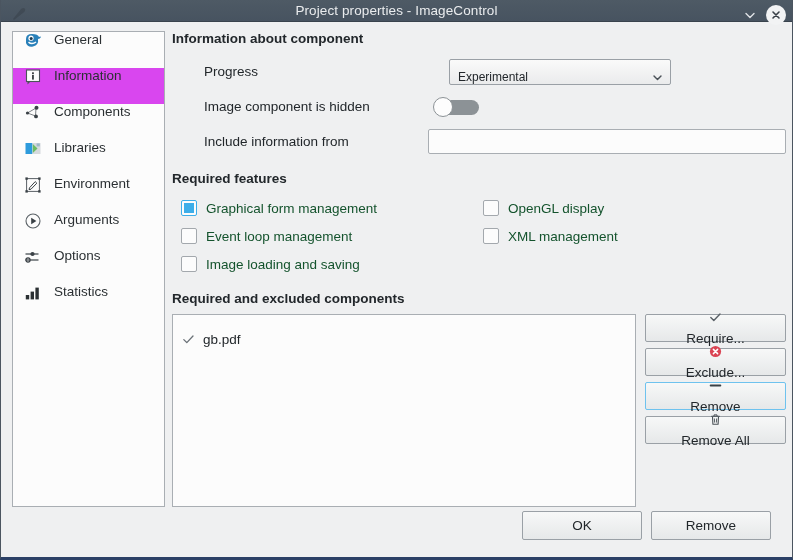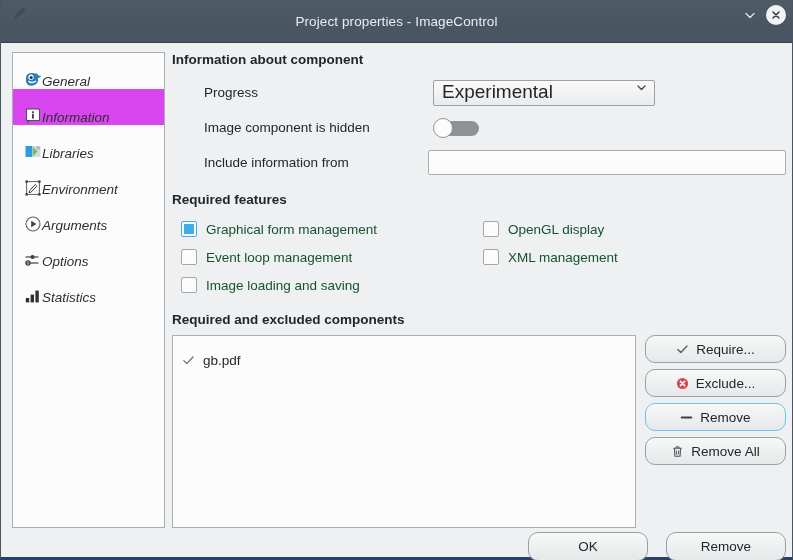--- a/index.html
+++ b/index.html
@@ -15,21 +15,21 @@
     width: 793px; height: 560px;
     background: #eff0f1;
     border-bottom: 3px solid #2b4066;
     border-left: 1px solid #4b5560;
     border-right: 1px solid #4b5560;
   }
 
   
   #titlebar {
     position: relative;
-    height: 43px;
+    height: 22px;
     background: linear-gradient(to bottom, #4e5a65 0%, #475360 100%);
     border-bottom: 1px solid #39434d;
     display: flex; align-items: center; justify-content: center;
   }
   #app-icon {
     position: absolute; left: 8px; top: 5px;
     width: 19px; height: 19px;
     opacity: 0.30;
   }
   #title-text {
@@ -61,26 +61,25 @@
 
   
   #sidebar {
     position: absolute;
     left: 11px; top: 9px;
     width: 153px; height: 476px;
     background: #fcfcfc;
     border: 1px solid #a9aeb3;
   }
   .nav-item {
-    display: flex; align-items: flex-end;
+    display: flex; align-items: flex-start;
     height: 36px;
     padding-left: 11px;
-    gap: 0;
+    gap: 12px;
     cursor: default;
-    font-style: italic;
   }
   .nav-item.selected { background: #d946ef; }
   .nav-icon {
     width: 18px; height: 18px;
     flex: 0 0 18px;
     display: flex; align-items: center; justify-content: center;
   }
   .nav-label {
     font-size: 13.5px;
     color: #2b3033;
@@ -110,26 +109,27 @@
     color: #22272b;
     margin-left: 24px;
   }
 
   
   .combo {
     width: 222px; height: 26px;
     background: linear-gradient(to bottom, #fafafa 0%, #eaebec 100%);
     border: 1px solid #9aa0a6;
     border-radius: 2px;
-    display: flex; align-items: flex-start;
+    display: flex; align-items: flex-end;
     padding: 0 6px 0 8px;
-    font-size: 19px;
+    font-size: 12px;
     color: #22272b;
     cursor: default;
     justify-content: space-between;
+    margin-left: 16px;
   }
 
   
   .toggle {
     width: 47px; height: 20px;
     position: relative;
     cursor: default;
   }
   .toggle-track {
     position: absolute; left: 8px; top: 3px;
@@ -216,37 +216,38 @@
     cursor: default;
   }
   #side-buttons {
     display: flex; flex-direction: column;
     gap: 6px;
   }
   .btn {
     height: 28px;
     background: linear-gradient(to bottom, #f7f8f8 0%, #e6e8e9 100%);
     border: 1px solid #9aa0a6;
-    border-radius: 10px;
+    border-radius: 2px;
     display: flex; align-items: center; justify-content: center;
     gap: 7px;
     font-size: 13.5px;
     color: #22272b;
     cursor: default;
     user-select: none;
+    flex-direction: column;
   }
   .btn.focused { border-color: #6ec2ee; }
   #side-buttons .btn { width: 141px; }
 
   
   #footer {
     position: absolute;
-    left: 171px; bottom: 13px;
+    left: 156px; bottom: 13px;
     width: 614px;
-    display: flex; justify-content: flex-end; gap: 18px; text-align: right;
+    display: flex; justify-content: flex-end; gap: 9px; text-align: right;
   }
   #footer .btn { width: 120px; height: 29px; }
 
   .ico { display: block; }
 </style>
 </head>
 <body>
 
 <div id="window">
 
@@ -292,20 +293,31 @@
           <svg class="ico" width="18" height="18" viewBox="0 0 18 18">
             <rect x="2.5" y="2" width="13" height="11.5" fill="#fcfcfc" stroke="#4c5458" stroke-width="1.1"></rect>
             <path d="M3.5 13.5 L3.5 16.5 L6.5 13.5 Z" fill="#4c5458"></path>
             <rect x="8.1" y="4.3" width="1.7" height="1.7" fill="#2b3033"></rect>
             <rect x="8.1" y="6.8" width="1.7" height="4.8" fill="#2b3033"></rect>
           </svg>
         </span>
         <span class="nav-label">Information</span>
       </div>
 
+      <div class="nav-item">
+        <span class="nav-icon">
+          <svg class="ico" width="18" height="18" viewBox="0 0 18 18">
+            <path d="M3.5 9 L12 4 M3.5 9 L11.5 12 M12 4 L11.5 12" stroke="#5a6166" stroke-width="0.8" fill="none"></path>
+            <circle cx="3.5" cy="9" r="1.6" fill="#3a4146"></circle>
+            <circle cx="12.5" cy="3.8" r="2" fill="#3a4146"></circle>
+            <circle cx="12" cy="12.4" r="1.9" fill="#3a4146"></circle>
+          </svg>
+        </span>
+        <span class="nav-label">Components</span>
+      </div>
 
       <div class="nav-item">
         <span class="nav-icon">
           <svg class="ico" width="18" height="18" viewBox="0 0 18 18">
             <rect x="1.5" y="3" width="7" height="11" fill="#2e9bdc"></rect>
             <rect x="8.5" y="3" width="8" height="11" fill="#d6dadd"></rect>
             <path d="M8.8 4 L13.5 8.5 L8.8 13" fill="#59b54e" opacity="0.85"></path>
             <rect x="12.6" y="3.4" width="3.2" height="3" fill="#9fb8c9"></rect>
           </svg>
         </span>

